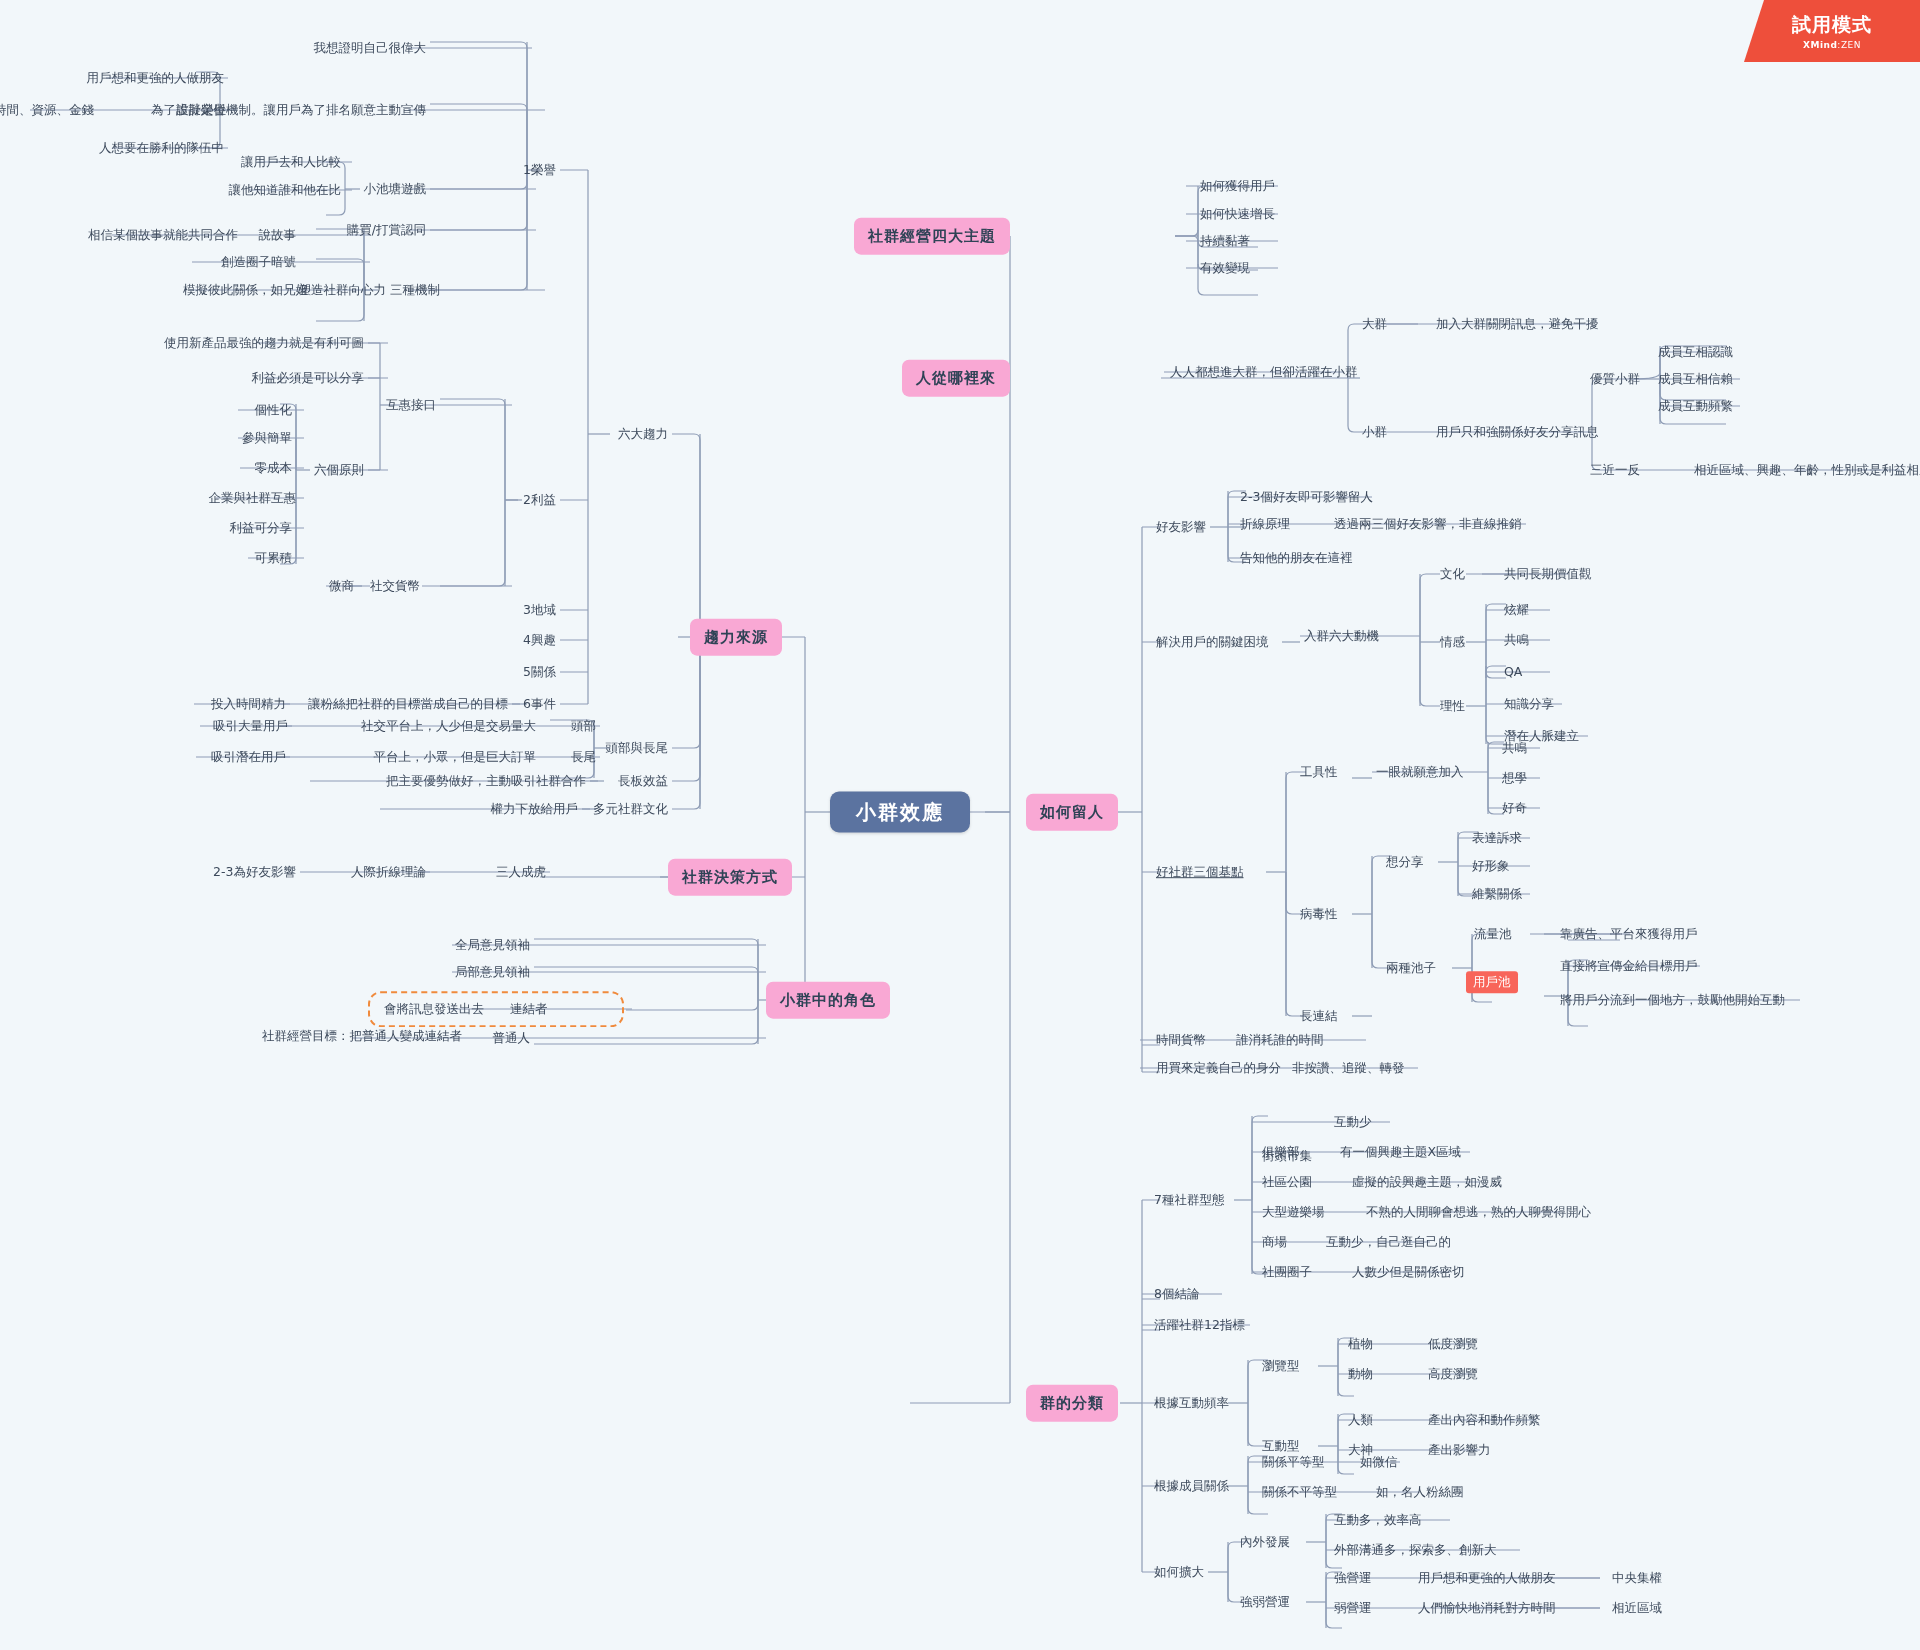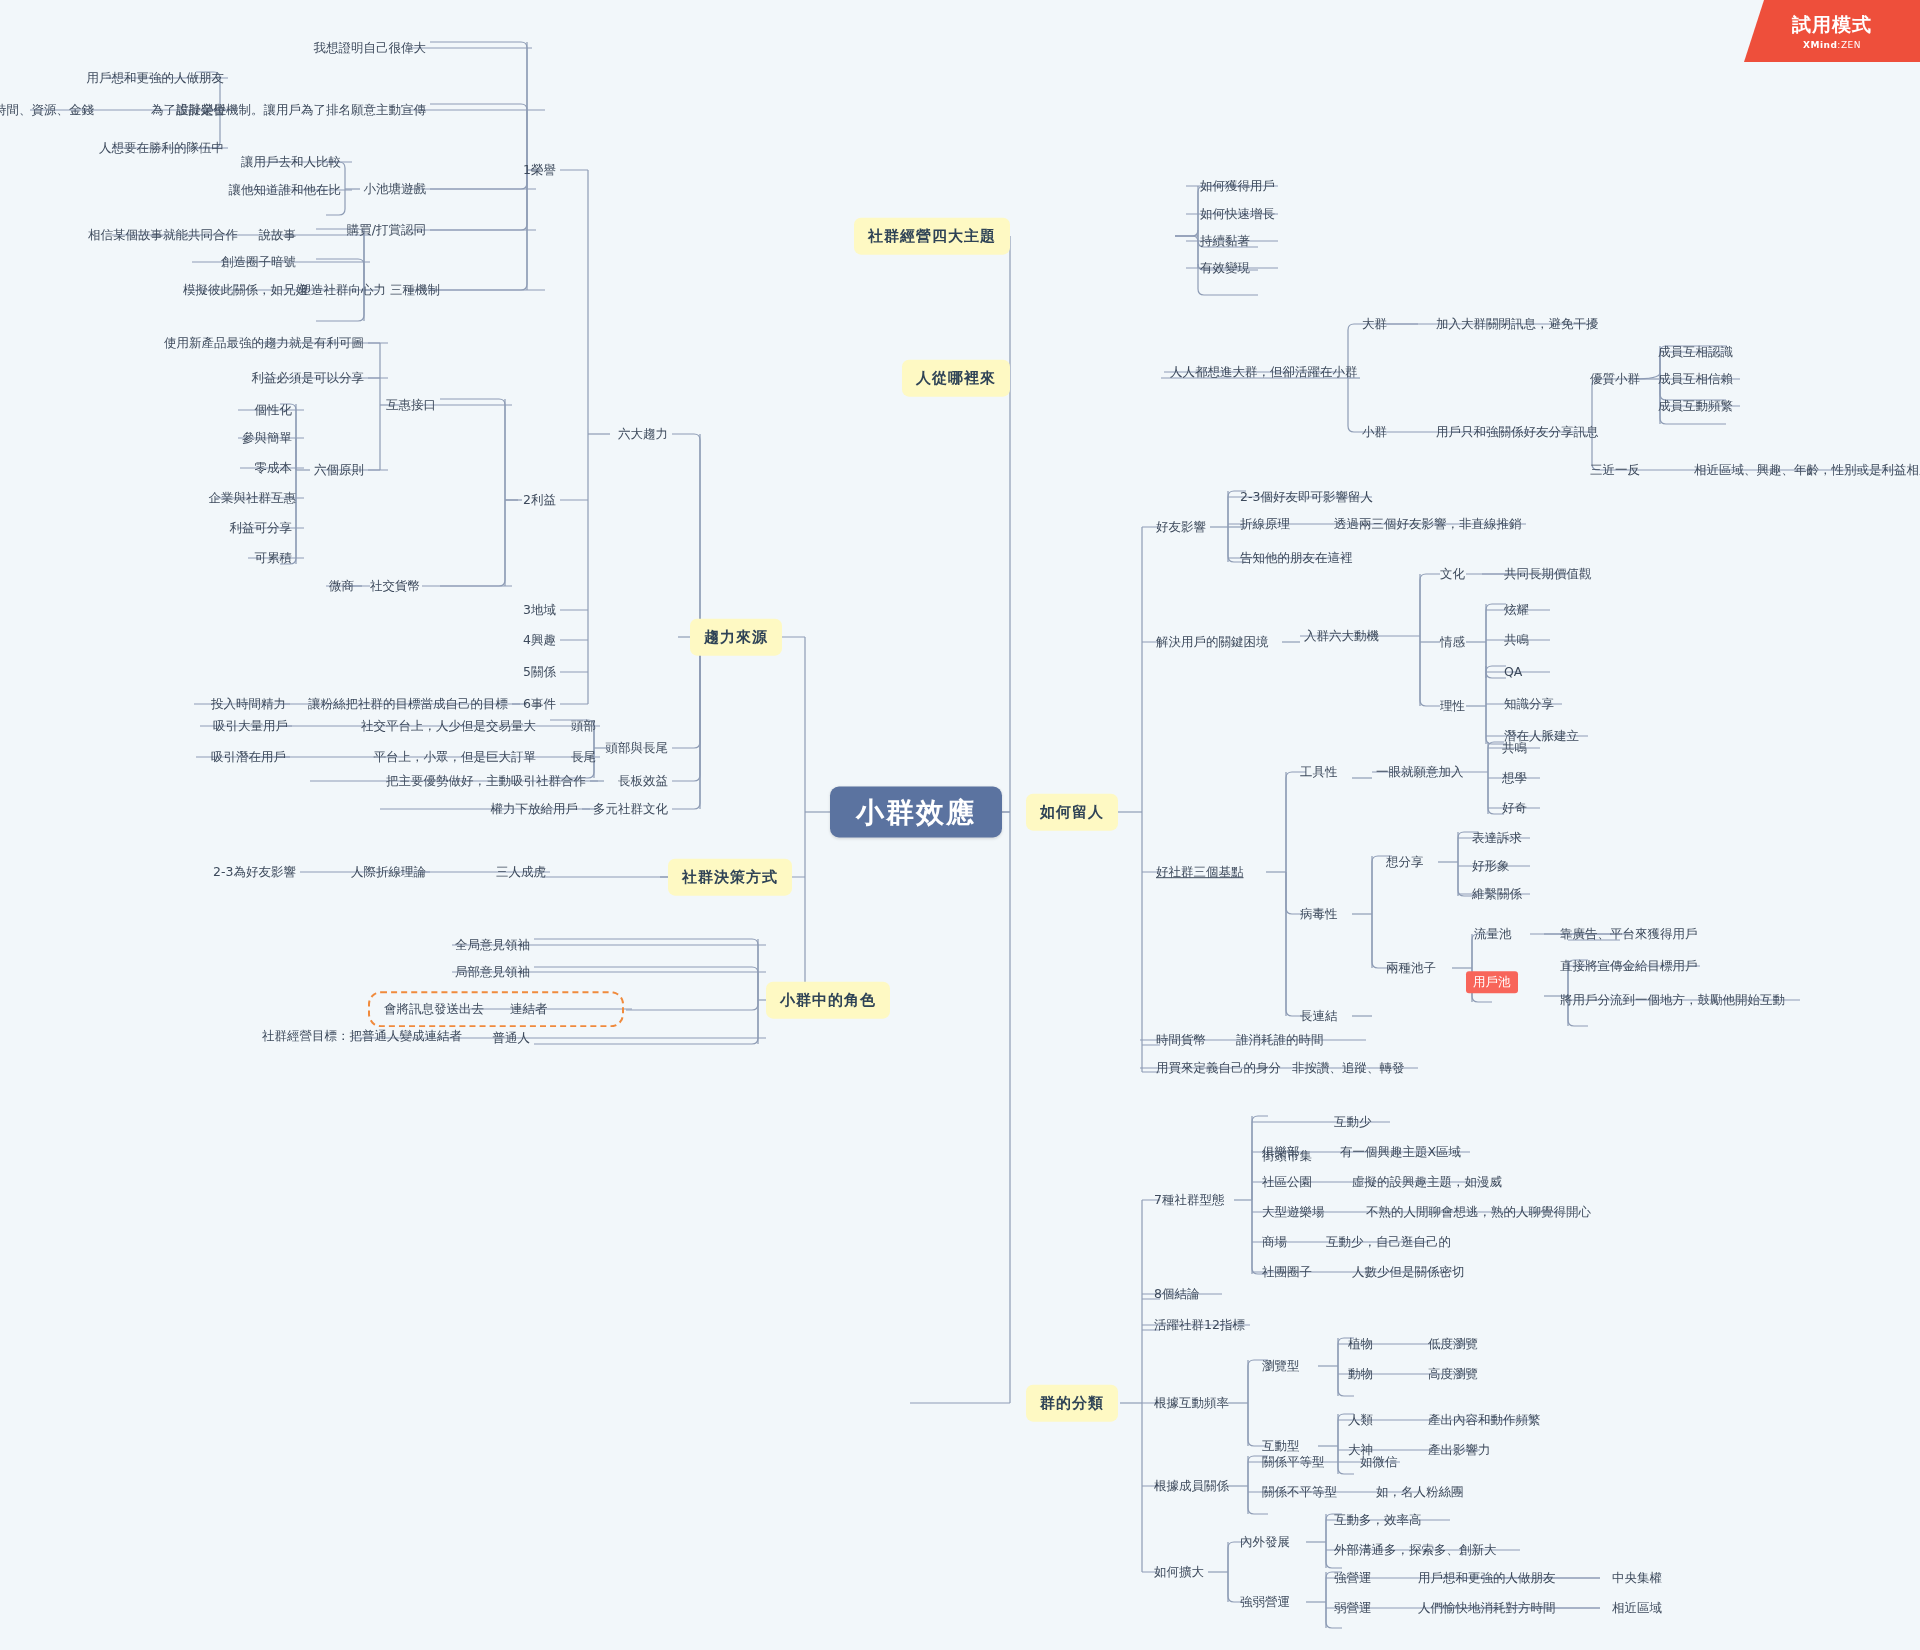--- a/index.html
+++ b/index.html
@@ -37,28 +37,28 @@
     white-space:nowrap;
     padding:2px 4px;
     transform:translateY(-50%);
   }
   .node.r{ text-align:right; }           
   .node.l{ text-align:left; }            
 
   
   .root{
     background:#5b73a0; color:#fff;
-    font-size:28px; font-weight:bold;
+    font-size:20px; font-weight:bold;
     padding:8px 26px; border-radius:9px;
     letter-spacing:2px;
     box-shadow:0 1px 3px rgba(0,0,0,.13);
   }
   
   .pill{
-    background:#fef9c3; color:#2f4356;
+    background:#f9a8d4; color:#2f4356;
     font-size:15px; font-weight:bold;
     padding:9px 14px; border-radius:7px;
     letter-spacing:1px;
   }
   
   .hl-red{ background:#f8655a; color:#fff; border-radius:3px; padding:3px 7px; }
   .hl-dash{
     border:2px dashed #f08a3c; border-radius:13px;
     padding:8px 14px; background:transparent;
   }

